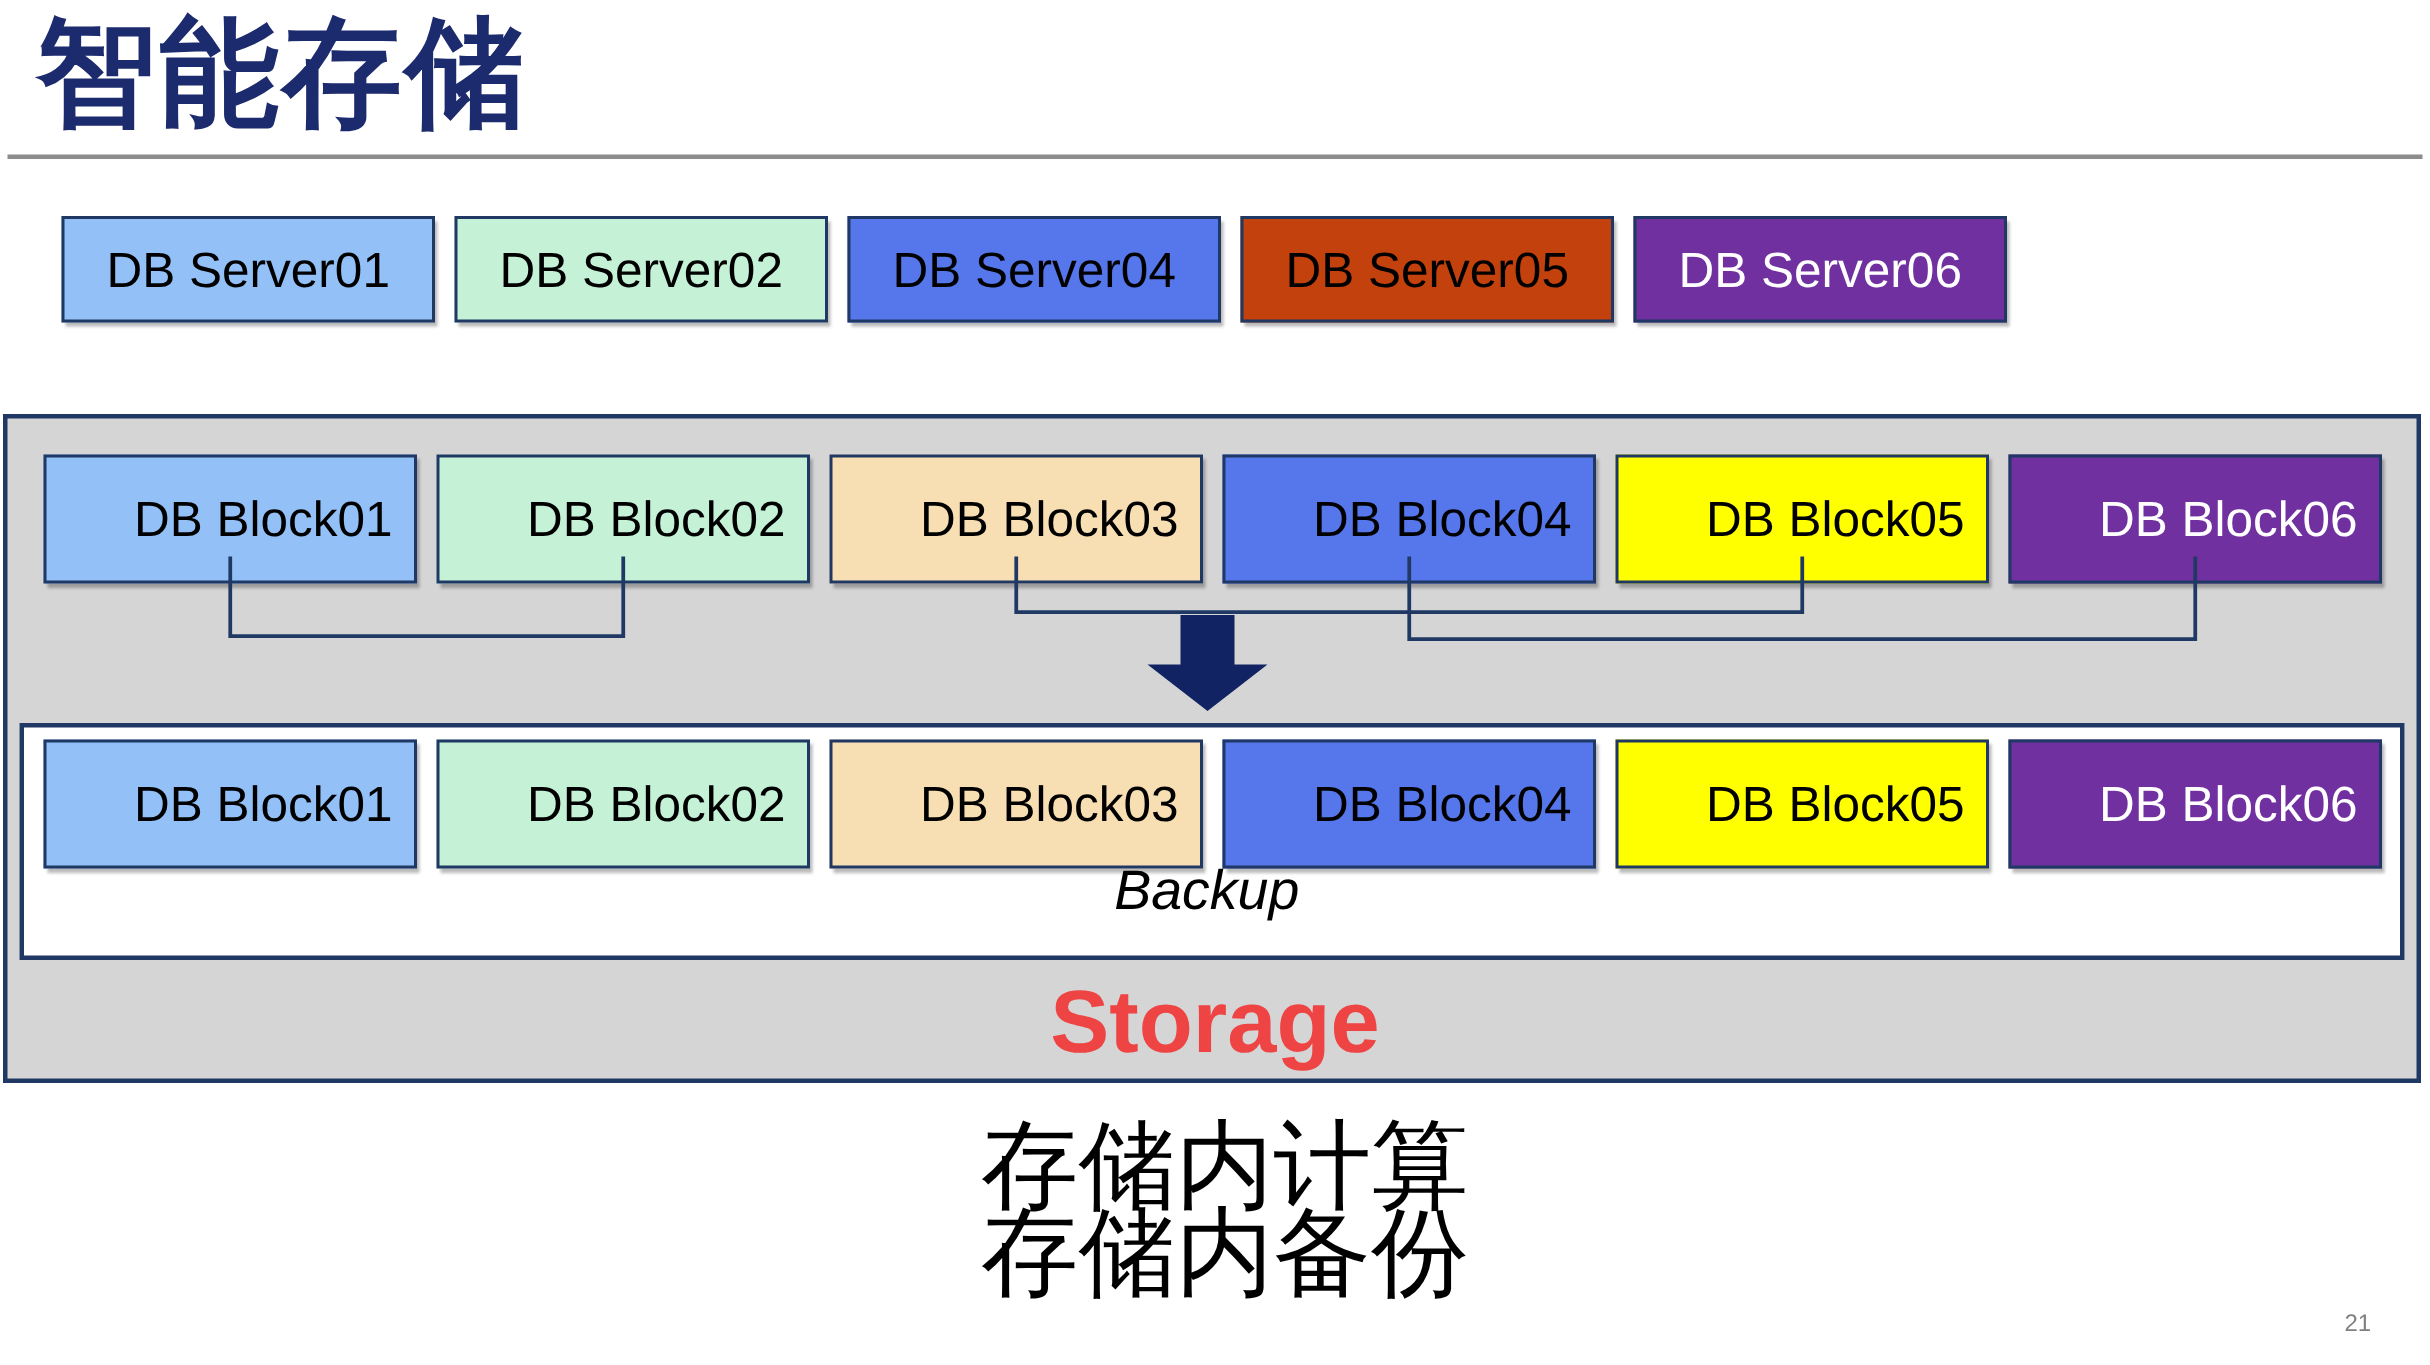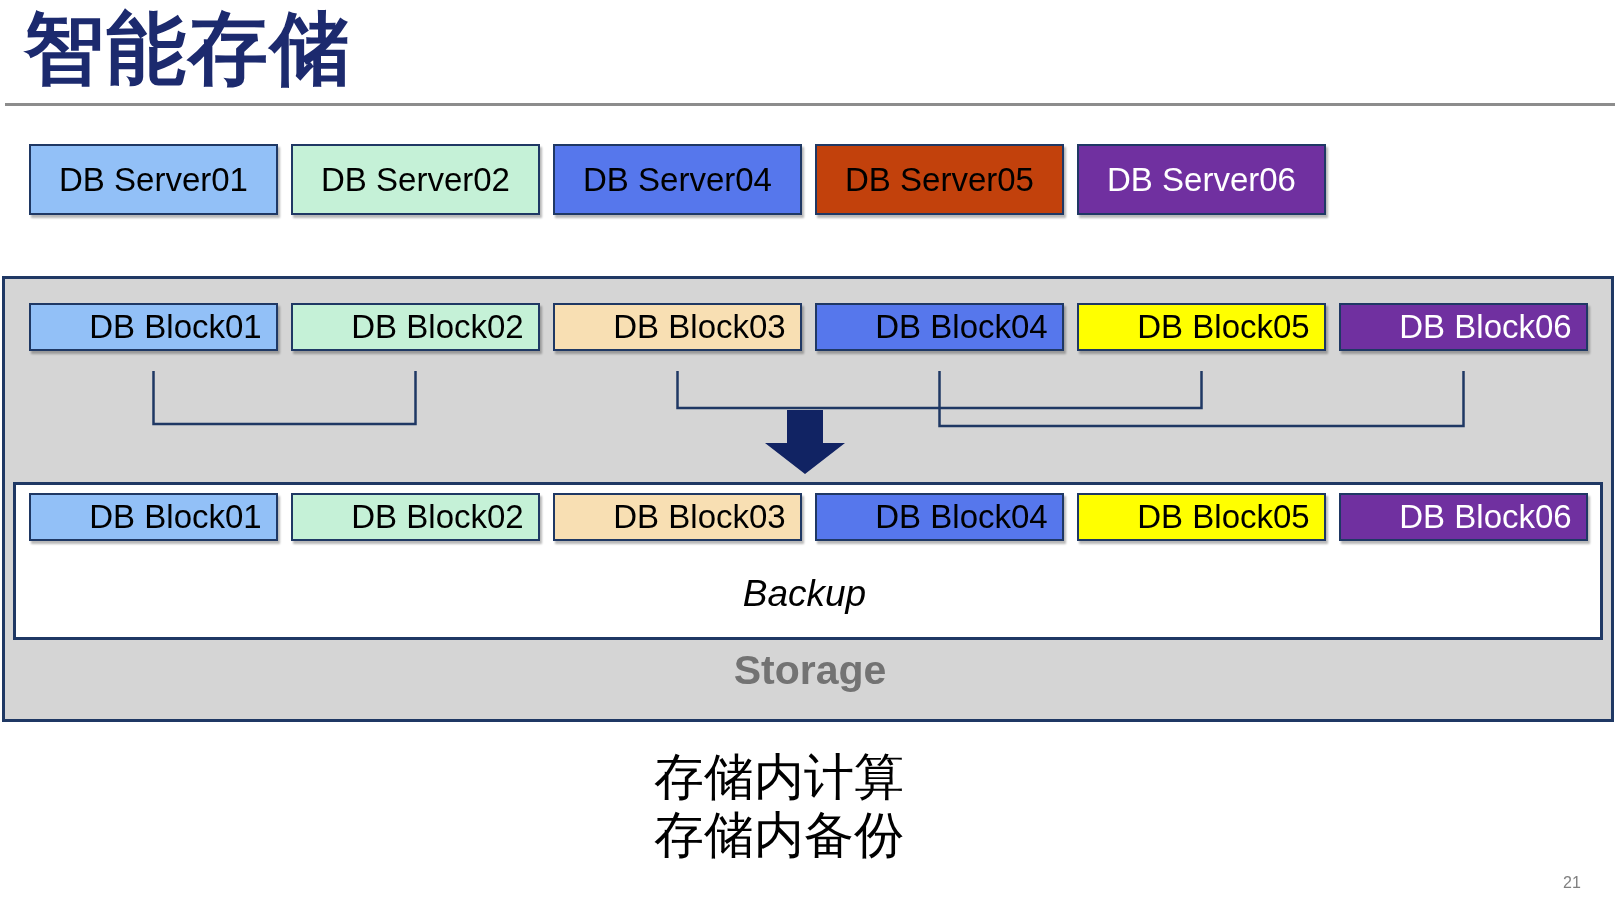--- a/index.html
+++ b/index.html
@@ -10,54 +10,54 @@
   .slide-title{
     position:absolute;left:24px;top:-4px;
     font-size:80px;font-weight:700;letter-spacing:2px;
     color:var(--title-text,#1C2A6E);white-space:nowrap;
   }
   .title-rule{
     position:absolute;left:5px;right:5px;top:103px;height:3px;
     background:var(--divider,#8C8C8C);
   }
   .row{position:absolute;left:29px;display:flex;gap:13px;}
-  .row-servers{top:144px;}
+  .row-servers{top:144px;margin-left:12px;}
   .row-blocks-top{top:303px;}
   .row-blocks-bottom{top:493px;}
   .box{
     width:249px;box-sizing:border-box;
     border:2px solid var(--box-border,#1F3864);
     display:flex;align-items:center;justify-content:center;
     font-size:33px;white-space:nowrap;
     box-shadow:2px 3px 2px rgba(0,0,0,0.28);
   }
   .row-servers .box{height:71px;}
-  .row-blocks-top .box,.row-blocks-bottom .box{height:48px;padding-left:44px;}
+  .row-blocks-top .box,.row-blocks-bottom .box{height:86px;padding-left:44px;}
   .storage-container{
     position:absolute;left:2px;top:276px;width:1612px;height:446px;
     box-sizing:border-box;border:3px solid var(--box-border,#1F3864);
     background:var(--storage-bg,#D5D5D5);
   }
   .backup-box{
     position:absolute;left:13px;top:482px;width:1590px;height:158px;
     box-sizing:border-box;border:3px solid var(--box-border,#1F3864);
     background:var(--backup-bg,#FFFFFF);
   }
   .backup-label{
     position:absolute;left:0;right:11px;top:573px;text-align:center;
     font-size:37px;color:#000;font-style:italic;
   }
   .storage-label{
     position:absolute;left:0;right:0;top:647px;text-align:center;
-    font-size:41px;font-weight:700;color:#737373;
+    font-size:59px;font-weight:700;color:#ef4444;
   }
   .overlay-svg{position:absolute;left:0;top:0;pointer-events:none;}
   .notes{
     position:absolute;left:654px;top:748px;
-    font-size:50px;line-height:58px;color:#000;white-space:nowrap;
+    font-size:65px;line-height:58px;color:#000;white-space:nowrap;
   }
   .page-number{
     position:absolute;left:1563px;top:874px;
     font-size:16px;color:var(--page-number-text,#808080);
   }
 </style>
 </head>
 <body>
 
 <div id="stage" style="--title-text: #1C2A6E; --box-border: #1F3864; --connector: #1F3864; --arrow: #112363; --storage-bg: #D5D5D5; --backup-bg: #FFFFFF; --divider: #8C8C8C; --page-number-text: #808080;">

